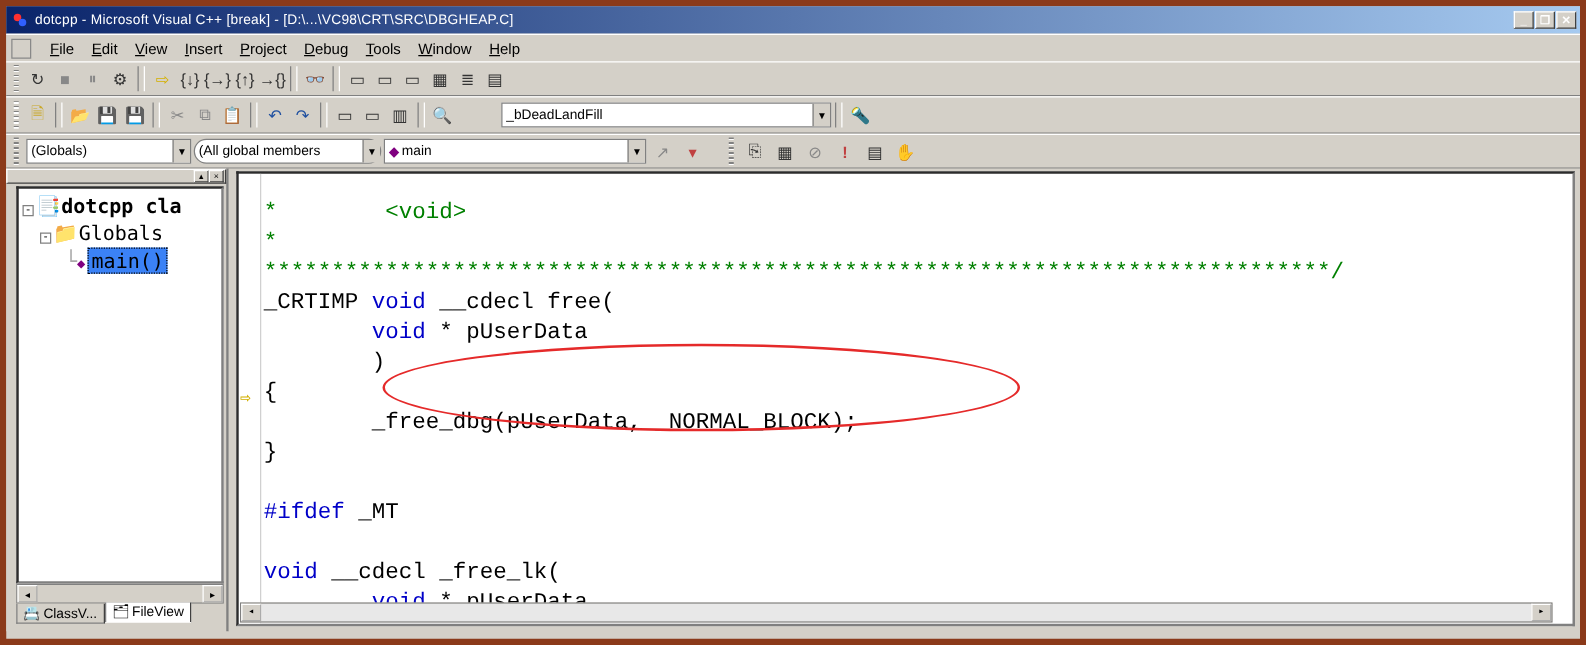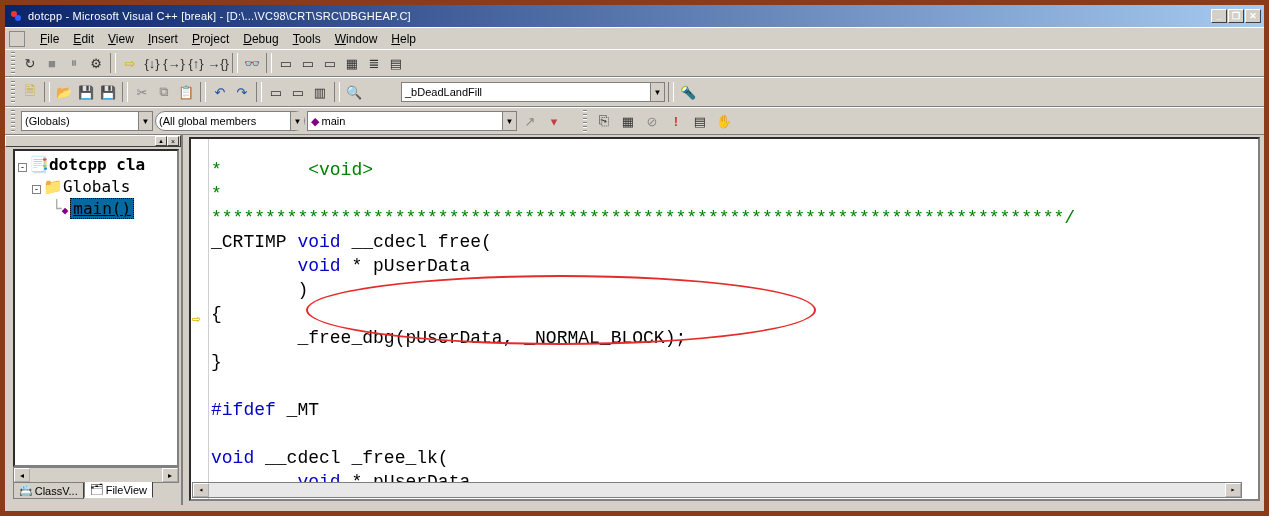--- a/index.html
+++ b/index.html
@@ -21,21 +21,21 @@
 .combo { height:20px; background:#fff; border:1px solid #808080; display:inline-flex; align-items:center; padding:0 0 0 3px; font-size:11px; }
 .combo .arrow { width:14px; height:18px; background:#d4d0c8; border-left:1px solid #808080; display:inline-flex; align-items:center; justify-content:center; font-size:8px; margin-left:2px; }
 .main { display:flex; height:calc(100% - 22px - 22px - 28px - 30px - 28px - 6px); background:#d4d0c8; }
 .left-pane { width:178px; display:flex; flex-direction:column; border-right:2px solid #808080; }
 .pane-bar { height:12px; background:#d4d0c8; border:1px solid #fff; border-right-color:#404040; border-bottom-color:#404040; display:flex; justify-content:flex-end; padding-right:1px; }
 .pane-close { width:12px; height:10px; background:#d4d0c8; border:1px solid #fff; border-right-color:#404040; border-bottom-color:#404040; font-size:7px; display:flex; align-items:center; justify-content:center; }
 .tree { flex:1; background:#fff; border:2px inset #808080; margin:2px 2px 0 8px; padding:3px 0 4px 3px; font-family:"NSimSun","SimSun",monospace; font-size:16px; overflow:hidden; }
 .tree-row { white-space:nowrap; line-height:22px; }
 .tree-row .exp { display:inline-block; width:9px; height:9px; border:1px solid #808080; text-align:center; line-height:7px; font-size:9px; font-family:monospace; margin-right:2px; background:#fff; }
 .tree-row .fldr { color:#a08020; }
-.tree-row .selected { background:#0369a1; border:1px dotted #000; padding:0 2px;text-decoration:underline; }
+.tree-row .selected { background:#3b82f6; border:1px dotted #000; padding:0 2px; }
 .tree .indent1 { padding-left:14px; }
 .tree .indent2 { padding-left:34px; }
 .tree .conn { color:#aaa; font-family:monospace; }
 .pane-tabs { height:20px; display:flex; align-items:flex-start; margin:0 2px 2px 8px; background:#d4d0c8; }
 .ptab { border:1px solid #808080; border-top:none; border-right-color:#404040; background:#d4d0c8; padding:1px 5px; font-size:11px; display:flex; align-items:center; gap:2px; }
 .ptab.active { background:#fff; border-bottom:1px solid #fff; margin-top:-1px; }
 .right-pane { flex:1; display:flex; flex-direction:column; background:#d4d0c8; }
 .splitter { width:4px; background:#d4d0c8; cursor:col-resize; }
 .editor { flex:1; background:#fff; border:2px inset #808080; margin:2px 4px 4px 2px; font-family:"NSimSun","SimSun","Courier New",monospace; font-size:18px; line-height:24px; position:relative; overflow:hidden; }
 .gutter { position:absolute; left:0; top:0; width:18px; height:100%; background:#fff; border-right:1px solid #d0d0d0; }

